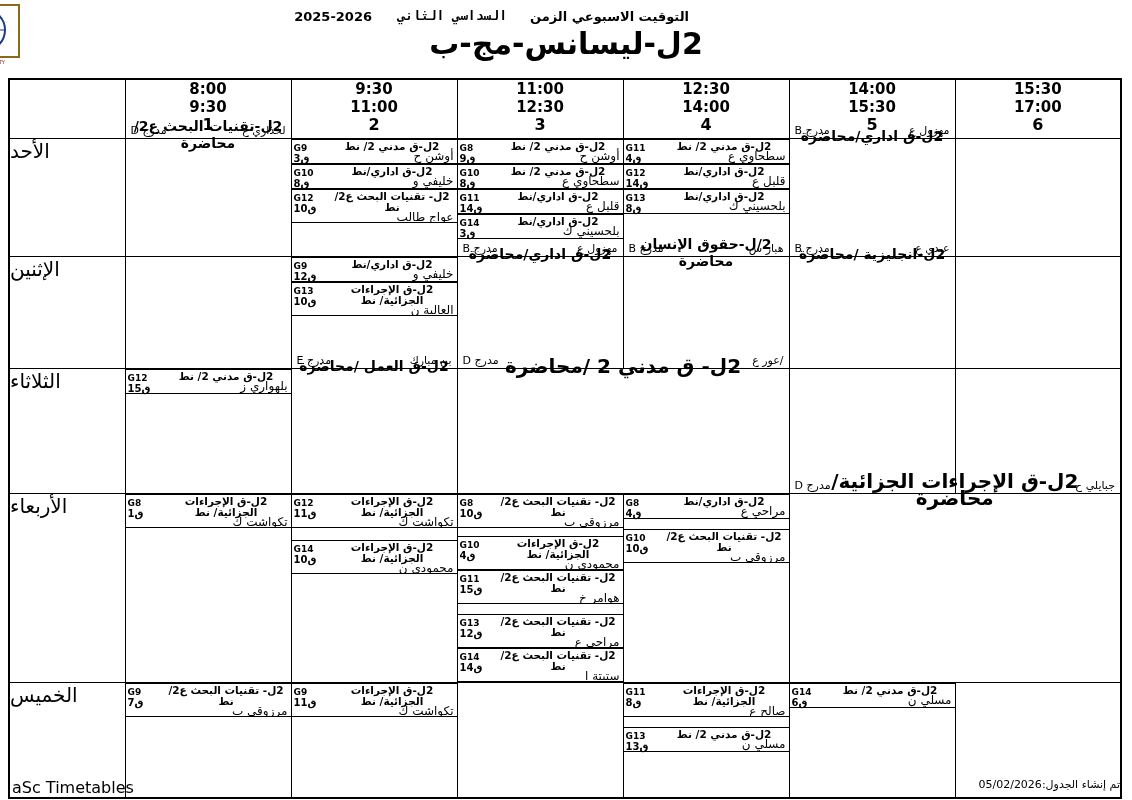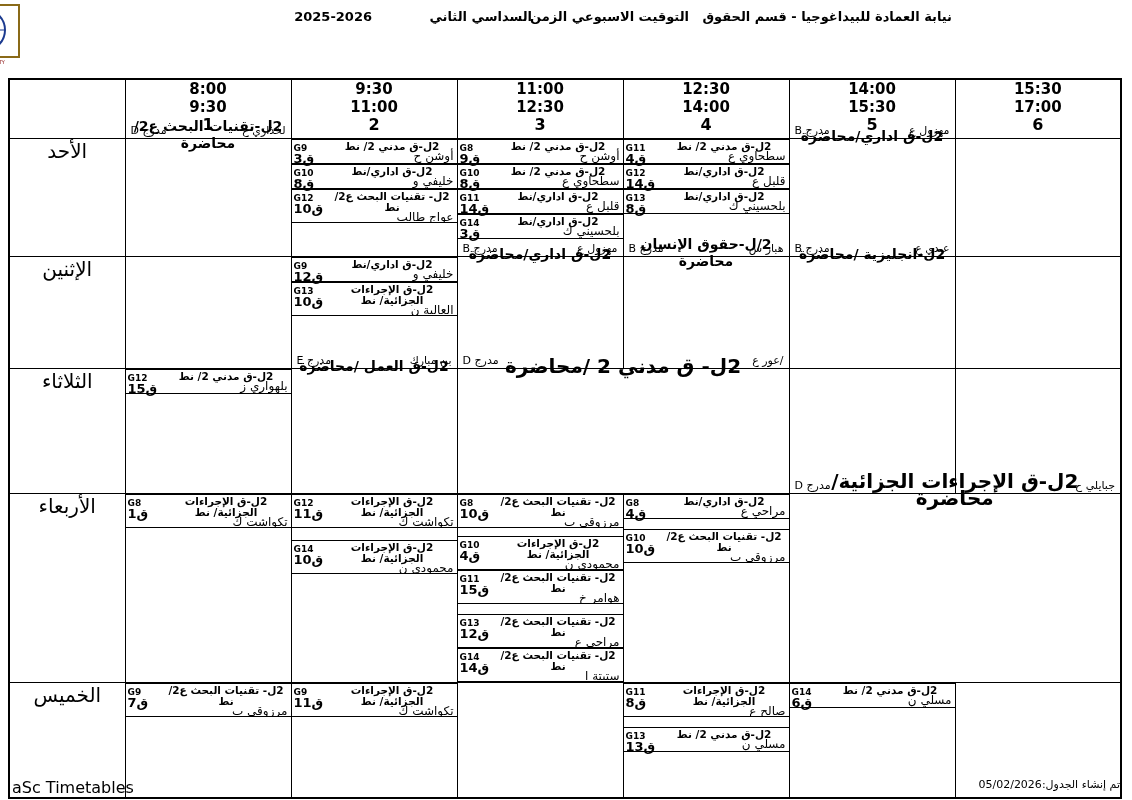--- a/index.html
+++ b/index.html
@@ -41,21 +41,21 @@
   }
   .hdr-item {
     position: absolute;
     font-size: 13px;
     font-weight: bold;
     white-space: nowrap;
     line-height: 18px;
   }
   .hdr-dept   { right: 180px; top: 0; }
   .hdr-mid    { right: 443px; top: 0; }
-  .hdr-sem    { right: 600px; top: 0; }
+  .hdr-sem    { right: 625px; top: 0; font-family: Liberation Mono, monospace; }
   .hdr-year   { right: 760px; top: 0; }
 
   .class-title {
     position: absolute;
     top: 26px;
     left: 0;
     right: 0;
     text-align: center;
     font-size: 30px;
     font-weight: bold;
@@ -84,21 +84,21 @@
     text-align: center;
     vertical-align: middle;
     font-size: 15px;
     font-weight: bold;
     line-height: 18px;
   }
   thead th .t-from, thead th .t-to { display: block; text-align: center; }
   thead th .t-num { display: block; font-size: 16px; }
 
   td.day-name {
-    text-align: center;
+    text-align: left;
     vertical-align: middle;
     font-size: 20px;
     font-weight: normal;
     border-right: 2px solid #000;
   }
 
   
   .lecture {
     position: relative;
     height: 100%;
@@ -180,21 +180,21 @@
   }
   .grow .ggroup {
     display: block;
     font-size: 9px;
     font-weight: bold;
     line-height: 9.5px;
     text-align: left;
   }
   .grow .groom {
     display: block;
-    font-size: 13px;
+    font-size: 10px;
     font-weight: bold;
     line-height: 9.5px;
     text-align: left;
     direction: rtl;
   }
 
   
   .page-footer {
     position: absolute;
     bottom: 4px;
@@ -230,26 +230,26 @@
       <line x1="15" y1="26" x2="57" y2="26" stroke="#1b3a8f" stroke-width="1"></line>
       <line x1="19" y1="14" x2="53" y2="14" stroke="#1b3a8f" stroke-width="1"></line>
       <line x1="19" y1="38" x2="53" y2="38" stroke="#1b3a8f" stroke-width="1"></line>
       <path d="M24 20 L36 16 L48 20 L48 36 L36 33 L24 36 Z" fill="#d9a62a" stroke="#8a6a18" stroke-width="1.2"></path>
       <line x1="36" y1="16" x2="36" y2="33" stroke="#8a6a18" stroke-width="1"></line>
       <text x="36" y="60" font-size="5" fill="#8a1111" text-anchor="middle" font-family="DejaVu Sans, sans-serif">ABU  UNIVERSITY</text>
     </svg>
   </div>
 
   <div class="header-line1">
-    <span class="hdr-item hdr-dept">نيابة العمادة للبيداغوجيا - قسم الحقوق</span>
     <span class="hdr-item hdr-mid">التوقيت الاسبوعي الزمن</span>
     <span class="hdr-item hdr-sem">السداسي الثاني</span>
     <span class="hdr-item hdr-year">2025-2026</span>
   </div>
 
+  <div class="class-title">2ل-ليسانس-مج-ب</div>
 </div>
 
 <table class="timetable">
   <colgroup>
     <col class="col-slot">
       <col class="col-slot">
       <col class="col-slot">
     <col class="col-slot">
       <col class="col-slot">
       <col class="col-slot">

